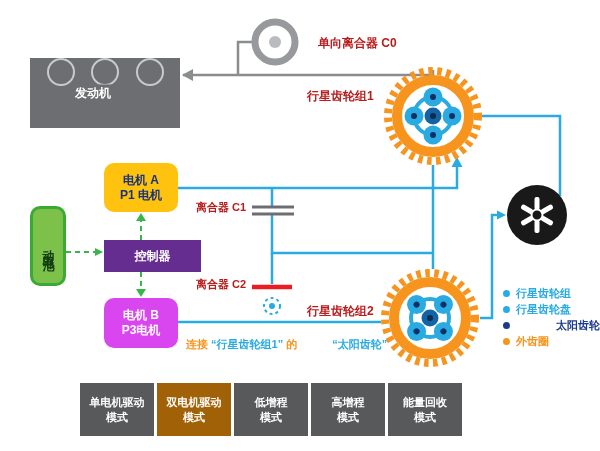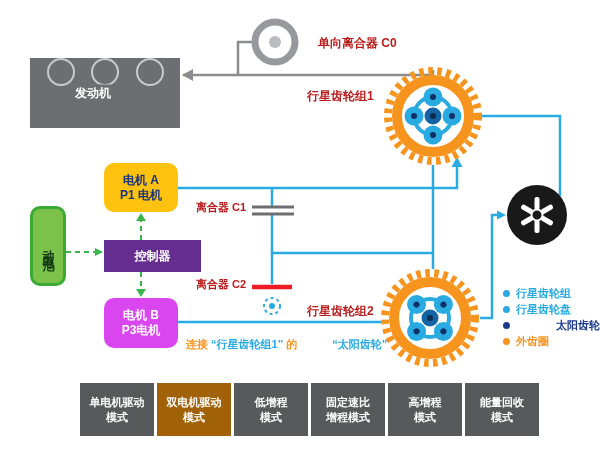--- a/index.html
+++ b/index.html
@@ -221,24 +221,20 @@
     </div>
     <div class="mode active">
       <div>双电机驱动</div>
       <div>模式</div>
     </div>
     <div class="mode">
       <div>低增程</div>
       <div>模式</div>
     </div>
     <div class="mode">
-      <div>固定速比</div>
-      <div>增程模式</div>
-    </div>
-    <div class="mode">
       <div>高增程</div>
       <div>模式</div>
     </div>
     <div class="mode">
       <div>能量回收</div>
       <div>模式</div>
     </div>
   </div>
 
 </div>

